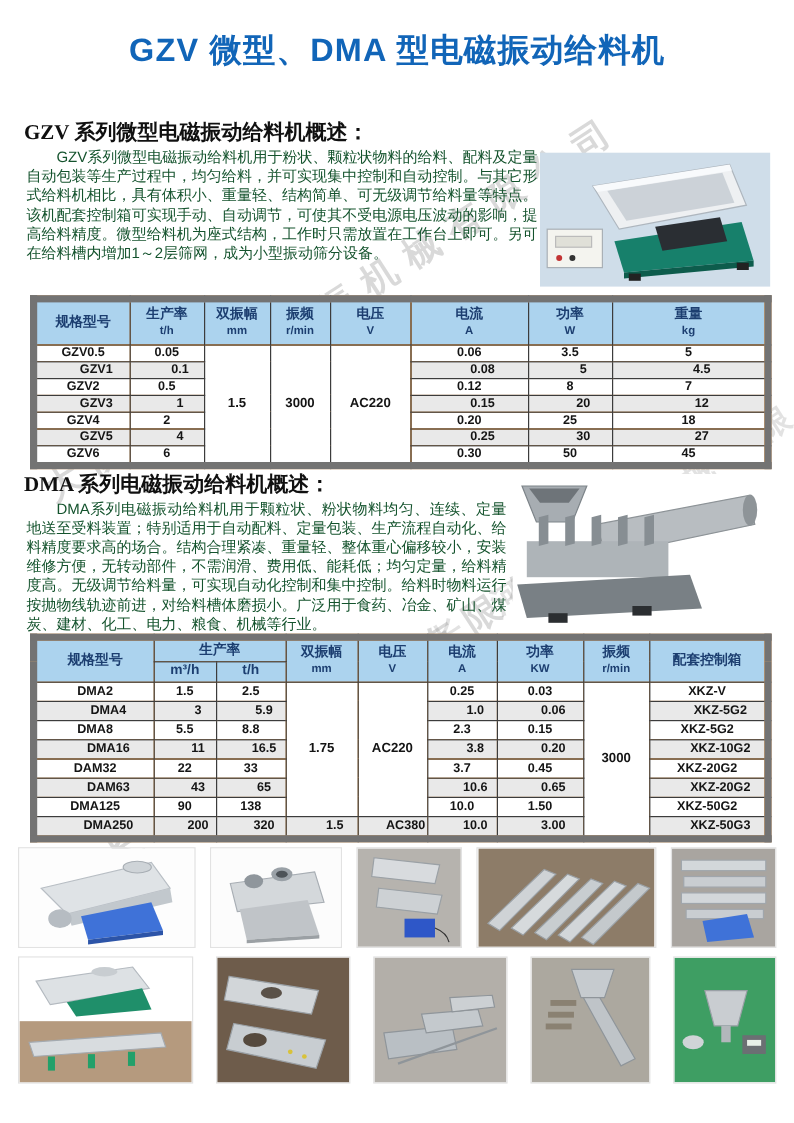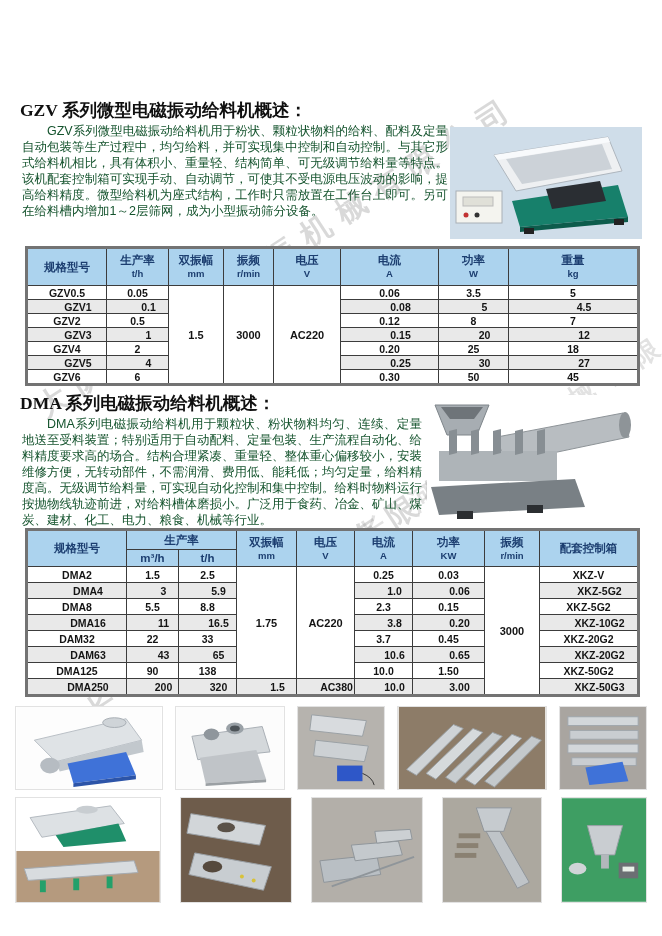--- a/index.html
+++ b/index.html
@@ -27,21 +27,21 @@
         text-align:justify;text-indent:2em;}
   .gzv-body{position:absolute;top:123px;left:22px;width:426px;z-index:10;}
   .dma-body{position:absolute;top:416px;left:22px;width:400px;z-index:10;}
 
   .photo{position:absolute;z-index:8;}
   .gzv-photo{top:127px;right:20px;width:192px;height:112px;}
   .dma-photo{top:395px;right:20px;width:215px;height:132px;}
   .photo svg{display:block;width:100%;height:100%;}
 
   table.spec{position:absolute;left:25px;width:612px;border-collapse:collapse;table-layout:fixed;
-             background:#fdba74;border:3px solid #737373;z-index:10;}
+             background:#fdba74;border:6px solid #737373;z-index:10;}
   .gzv-table{top:246px;}
   .dma-table{top:528px;}
   .spec th,.spec td{border:1px solid #3c3c3c;text-align:center;vertical-align:middle;
                     padding:0;overflow:hidden;}
   .spec th{background:#acd3ee;color:#1c3e70;font-size:11.5px;font-weight:bold;line-height:13px;}
   .spec .h-unit{font-size:9.5px;font-weight:bold;}
   .spec td{font-size:10.5px;font-weight:bold;color:#141414;height:13px;background:#fff;}
   .gzv-table thead tr{height:38px;}
   .dma-table thead tr.h1{height:20px;}
   .dma-table thead tr.h2{height:17px;}
@@ -59,20 +59,21 @@
 </style>
 </head>
 <body>
 
 <div class="page">
 
   <div class="watermark wm1">大队长  河南康振机械有限公司</div>
   <div class="watermark wm2">大队长  河南康振机械有限公司</div>
   <div class="watermark wm3">大队长  河南康振机械有限公司</div>
 
+  <h1 class="title">GZV 微型、DMA 型电磁振动给料机</h1>
 
   <h2 class="sec-h gzv-h">GZV 系列微型电磁振动给料机概述：</h2>
   <div class="gzv-body">
     <p class="para">GZV系列微型电磁振动给料机用于粉状、颗粒状物料的给料、配料及定量自动包装等生产过程中，均匀给料，并可实现集中控制和自动控制。与其它形式给料机相比，具有体积小、重量轻、结构简单、可无级调节给料量等特点。该机配套控制箱可实现手动、自动调节，可使其不受电源电压波动的影响，提高给料精度。微型给料机为座式结构，工作时只需放置在工作台上即可。另可在给料槽内增加1～2层筛网，成为小型振动筛分设备。</p>
   </div>
   <div class="photo gzv-photo">
     <svg viewBox="0 0 192 112">
       <rect width="192" height="112" fill="#cfdde9"></rect>
       <rect x="6" y="64" width="46" height="32" fill="#f4f4ef" stroke="#a9b0b6"></rect>
       <circle cx="16" cy="88" r="2.5" fill="#c23333"></circle>

